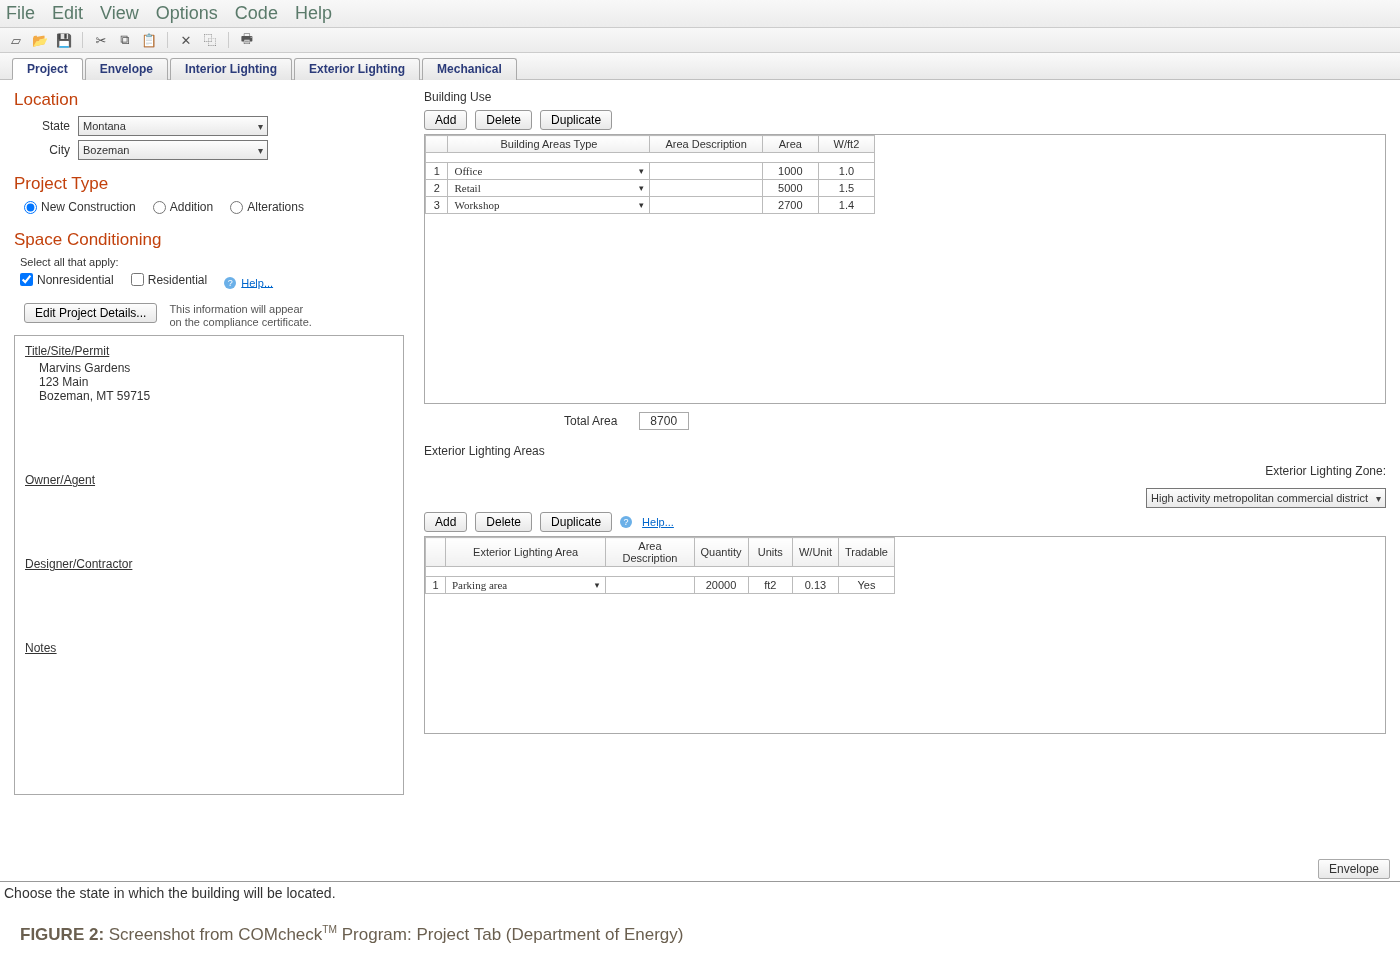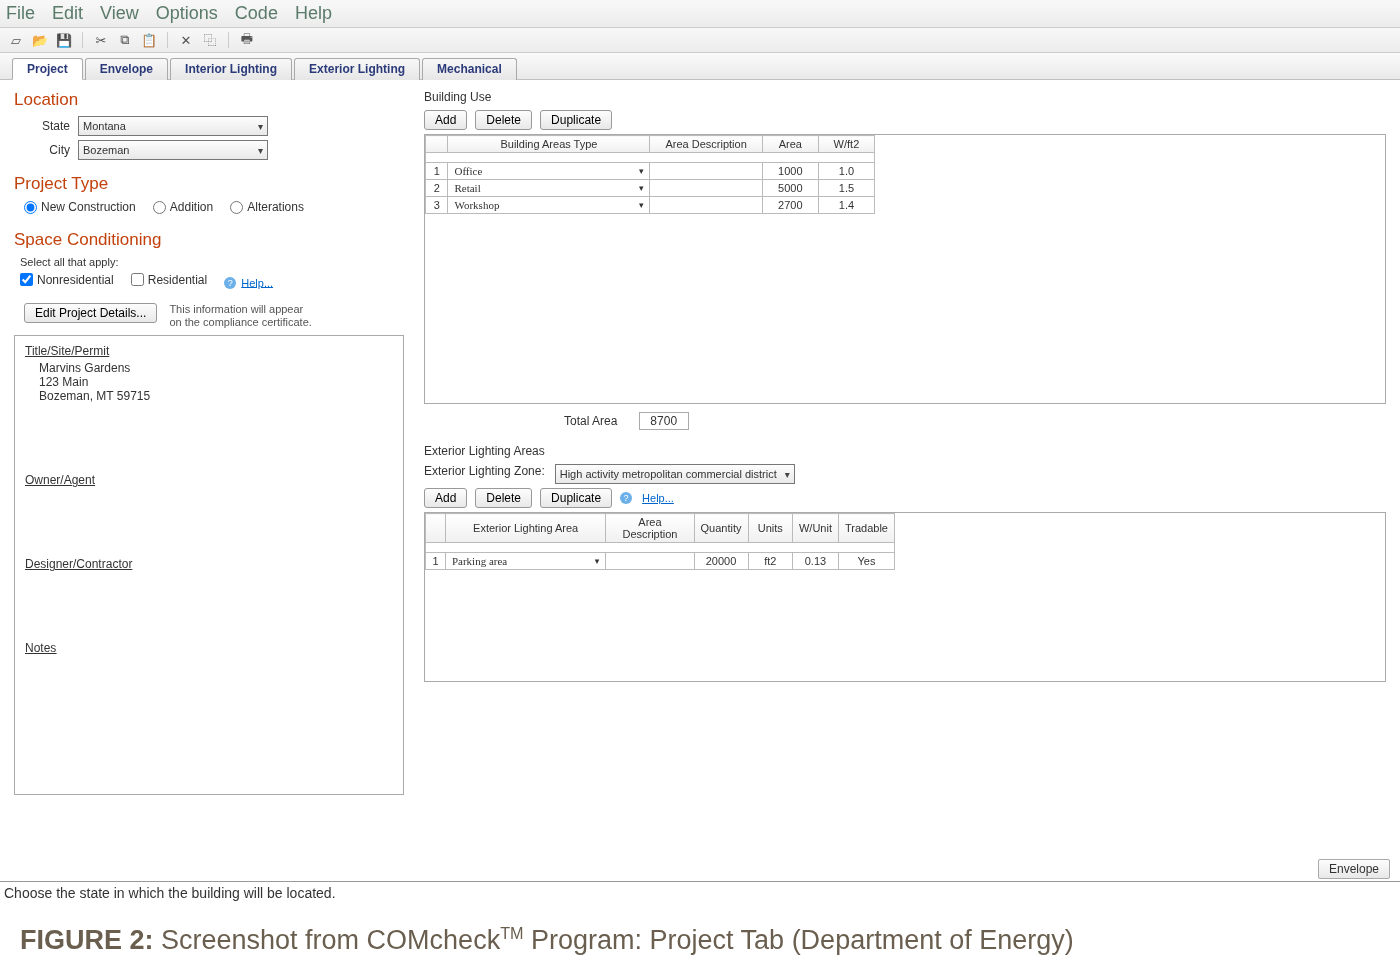--- a/index.html
+++ b/index.html
@@ -48,33 +48,33 @@
 .btnrow { display: flex; gap: 8px; margin: 4px 0 4px 0; }
 
 table.grid { border-collapse: collapse; font-size: 11px; }
 table.grid th, table.grid td { border: 1px solid #bbb; padding: 2px 6px; text-align: center; background: #fff; }
 table.grid th { background: linear-gradient(#fff,#f0f0f0); font-weight: normal; }
 table.grid td.left { text-align: left; font-family: Liberation Serif, serif; }
 .cellcombo { display: flex; justify-content: space-between; align-items: center; }
 .cellcombo::after { content: "▾"; font-size: 9px; color: #333; }
 
 .grid-wrap { border: 1px solid #aaa; height: 270px; overflow: auto; background: #fff; }
-.grid-wrap2 { border: 1px solid #aaa; height: 170px; overflow: auto; background: #fff; }
+.grid-wrap2 { border: 1px solid #aaa; height: 198px; overflow: auto; background: #fff; }
 
 .totalrow { margin: 8px 0 14px 0; text-align: left; padding-left: 140px; font-size: 12px; }
 .totalbox { display: inline-block; border: 1px solid #aaa; padding: 1px 10px; margin-left: 18px; min-width: 50px; text-align: center; }
 
-.ext-zone-row { display: flex; align-items: flex-start; gap: 10px; margin: 4px 0; font-size: 12px; }
+.ext-zone-row { display: flex; align-items: flex-end; gap: 10px; margin: 4px 0; font-size: 12px; flex-direction: column; }
 .combo-wide { width: 240px; }
 
 .footer-right { position: absolute; right: 10px; bottom: 34px; font-size: 12px; }
 .footer-btn { padding: 2px 10px; background: linear-gradient(#fdfdfd,#e8e8e8); border: 1px solid #aaa; border-radius: 2px; cursor: pointer; }
 .statusbar { position: absolute; bottom: 6px; left: 0; right: 0; border-top: 1px solid #999; padding: 3px 4px; font-size: 14px; color: #333; }
 
-.caption { padding: 14px 16px 0 20px; font-size: 27px; color: #6a5f4f; }
+.caption { padding: 14px 16px 0 20px; font-size: 17px; color: #6a5f4f; }
 .caption b { font-weight: 800; }
 sup { font-size: 0.6em; }
 </style>
 </head>
 <body>
 
 <div class="app">
 
   <div class="menubar">
     <span>File</span>

